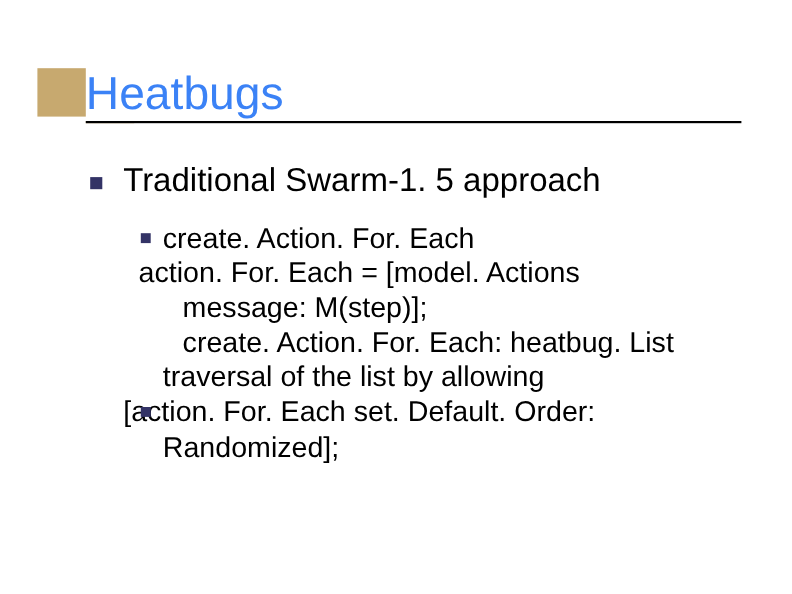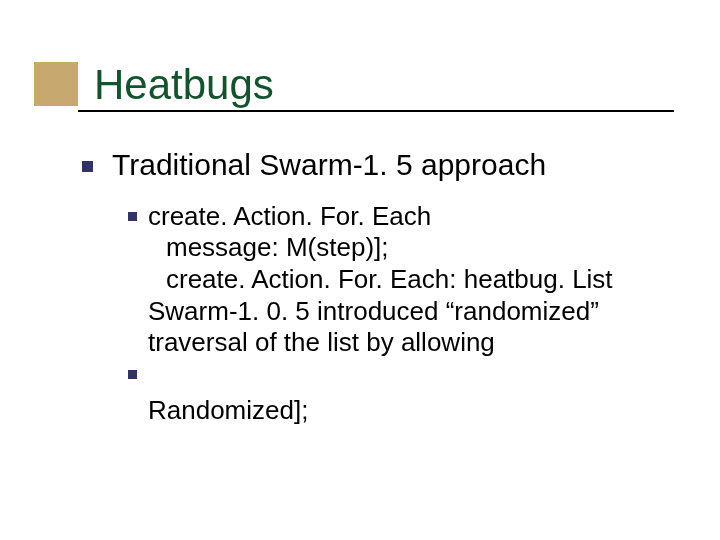--- a/index.html
+++ b/index.html
@@ -32,23 +32,23 @@
     height: 44px;
     background: #c7a96f; 
   }
   .title-text {
     position: relative;
     z-index: 2;
     font-size: 42px;
     line-height: 1.0;
     letter-spacing: 0px;
     font-weight: 400;
-    padding-left: 60px;
+    padding-left: 44px;
     padding-top: 2px;
-    color: #14532d;
+    color: #3b82f6;
   }
   .title-underline {
     position: absolute;
     left: 44px;
     right: 0;
     top: 48px;
     height: 2px;
     background: #000;
   }
   .title-underline-accent {
@@ -124,23 +124,24 @@
     <div class="lvl1">
       <span class="bullet"></span>
       <span>Traditional Swarm-1. 5 approach</span>
     </div>
 
     <div class="lvl2-block">
       <span id="b2a" class="lvl2-bullet"></span>
       <span id="b2b" class="lvl2-bullet"></span>
 
       <span class="lvl2-text">create. Action. For. Each</span>
+      <span class="lvl2-text" style="padding-left:0; margin-left:-22px;">action. For. Each = [model. Actions</span>
       <span class="indent-sub">message: M(step)];</span>
       <span class="indent-sub">create. Action. For. Each:  heatbug. List</span>
 
-      <span class="lvl2-text">Swarm-1. 0. 5 introduced “randomized”</span>
       <span class="indent-sub" style="padding-left:0;">traversal of the list by allowing</span>
-      <span class="indent-sub" style="padding-left:0;margin-top:36px;">Randomized];</span>
+      <span class="lvl2-text" style="margin-left:-36px;">[action. For. Each set. Default. Order:</span>
+      <span class="indent-sub" style="padding-left:0;">Randomized];</span>
     </div>
 
   </div>
 
 </div>
 
 </body></html>

